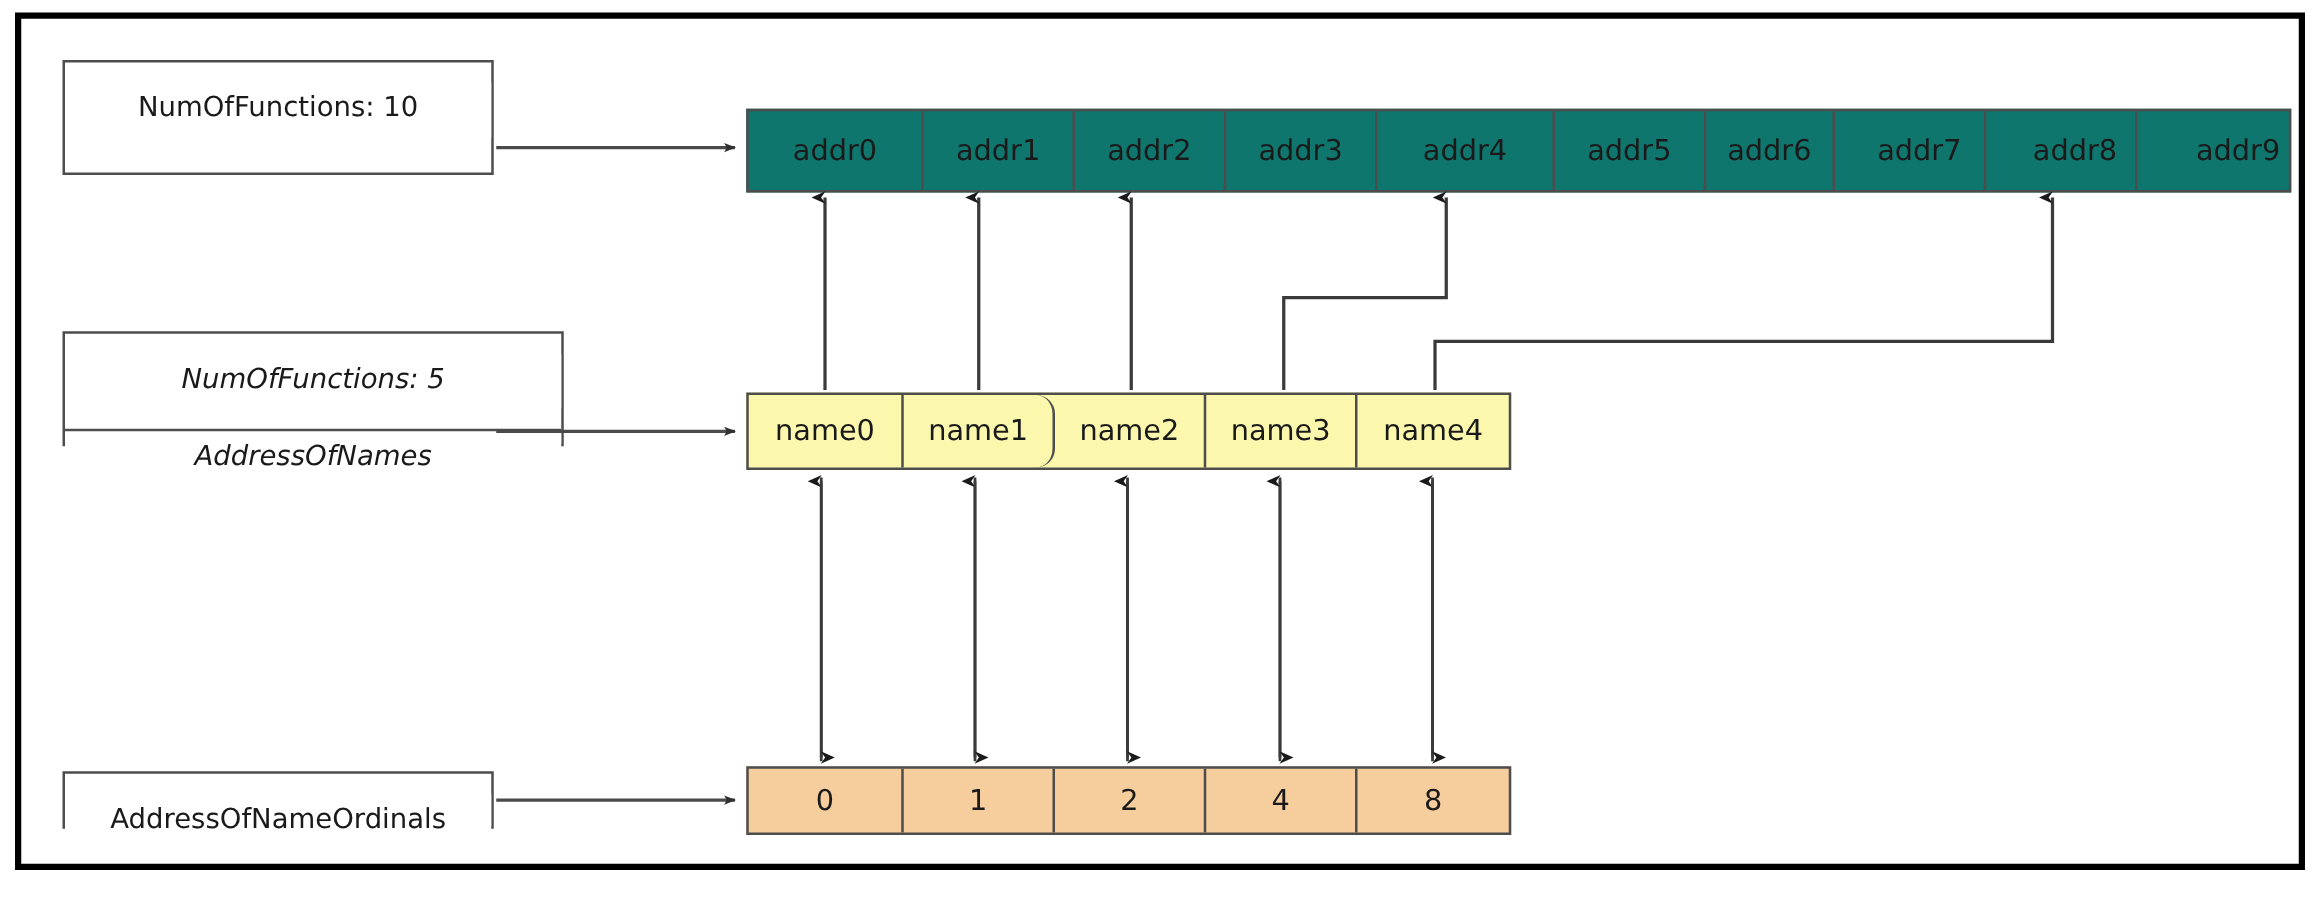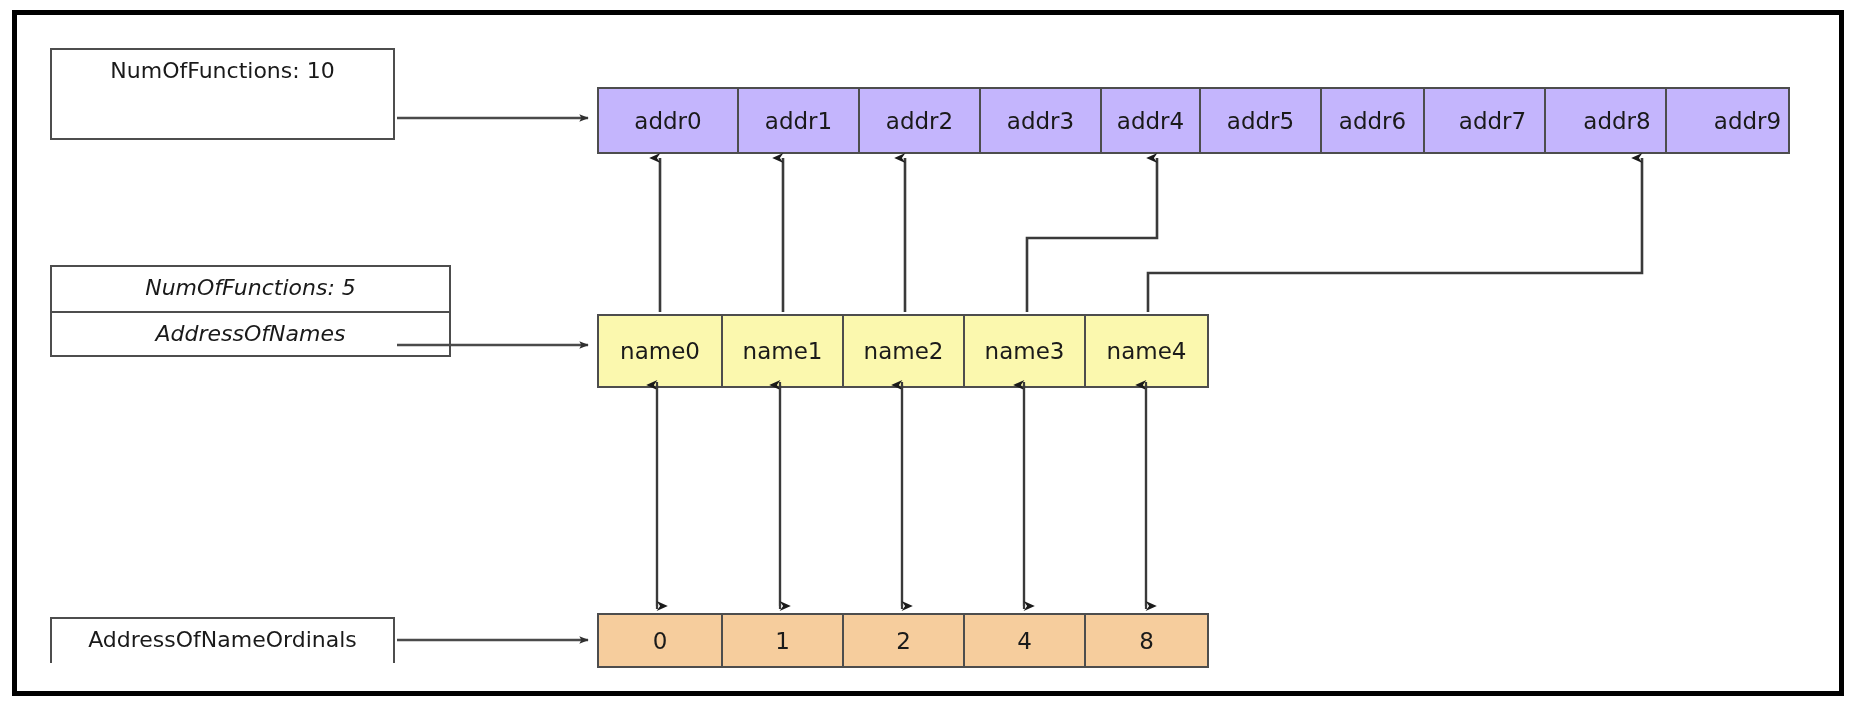--- a/index.html
+++ b/index.html
@@ -47,20 +47,21 @@
   }
   .desc-row {
     box-sizing: border-box;
     height: 44px;
     line-height: 42px;
     text-align: center;
     font-size: 22px;
     color: #1a1a1a;
     white-space: nowrap;
     background: #ffffff;
+    margin-top: 16px;
   }
   .desc-row.divider {
     border-top: 2px solid #4d4d4d;
   }
 
   
   .array-row {
     position: absolute;
     display: flex;
     box-sizing: border-box;
@@ -72,21 +73,21 @@
     align-items: center;
     justify-content: center;
     font-size: 23px;
     color: #1a1a1a;
     white-space: nowrap;
     border-right: 2px solid #4d4d4d;
   }
   .cell:last-child {
     border-right: none;
   }
-  .row-addr  { background: #c4b5fd; }
+  .row-addr  { background: #0f766e; }
   .row-names { background: #fbf8ae; }
   .row-ords  { background: #f6cd9d; }
 </style>
 </head>
 <body>
 
 <div id="canvas">
   <div id="outer-frame"></div>
 
   <div class="desc-box" style="left:50px; top:48px; width:345px; height:92px;">
@@ -100,31 +101,31 @@
 
   <div class="desc-box" style="left:50px; top:617px; width:345px; height:46px;">
     <div class="desc-row">AddressOfNameOrdinals</div>
   </div>
 
   <div class="array-row row-addr" style="left:597px; top:87px; height:67px;">
     <div class="cell" style="width:140px;">addr0</div>
     <div class="cell" style="width:121px;">addr1</div>
     <div class="cell" style="width:121px;">addr2</div>
     <div class="cell" style="width:121px;">addr3</div>
-    <div class="cell" style="width:99px;">addr4</div>
+    <div class="cell" style="width:142px;">addr4</div>
     <div class="cell" style="width:121px;">addr5</div>
     <div class="cell" style="width:103px;">addr6</div>
     <div class="cell" style="width:121px;padding-left:16px;">addr7</div>
     <div class="cell" style="width:121px;padding-left:23px;">addr8</div>
     <div class="cell" style="width:121px;padding-left:40px;">addr9</div>
   </div>
 
-  <div class="array-row row-names" style="left:597px; top:314px; height:74px;">
+  <div class="array-row row-names" style="left:597px; top:314px; height:62px;">
     <div class="cell" style="width:124px;">name0</div>
-    <div class="cell" style="width:121px;">name1</div>
+    <div class="cell" style="width:121px;border-radius:15px;">name1</div>
     <div class="cell" style="width:121px;">name2</div>
     <div class="cell" style="width:121px;">name3</div>
     <div class="cell" style="width:121px;">name4</div>
   </div>
 
   <div class="array-row row-ords" style="left:597px; top:613px; height:55px;">
     <div class="cell" style="width:124px;">0</div>
     <div class="cell" style="width:121px;">1</div>
     <div class="cell" style="width:121px;">2</div>
     <div class="cell" style="width:121px;">4</div>

